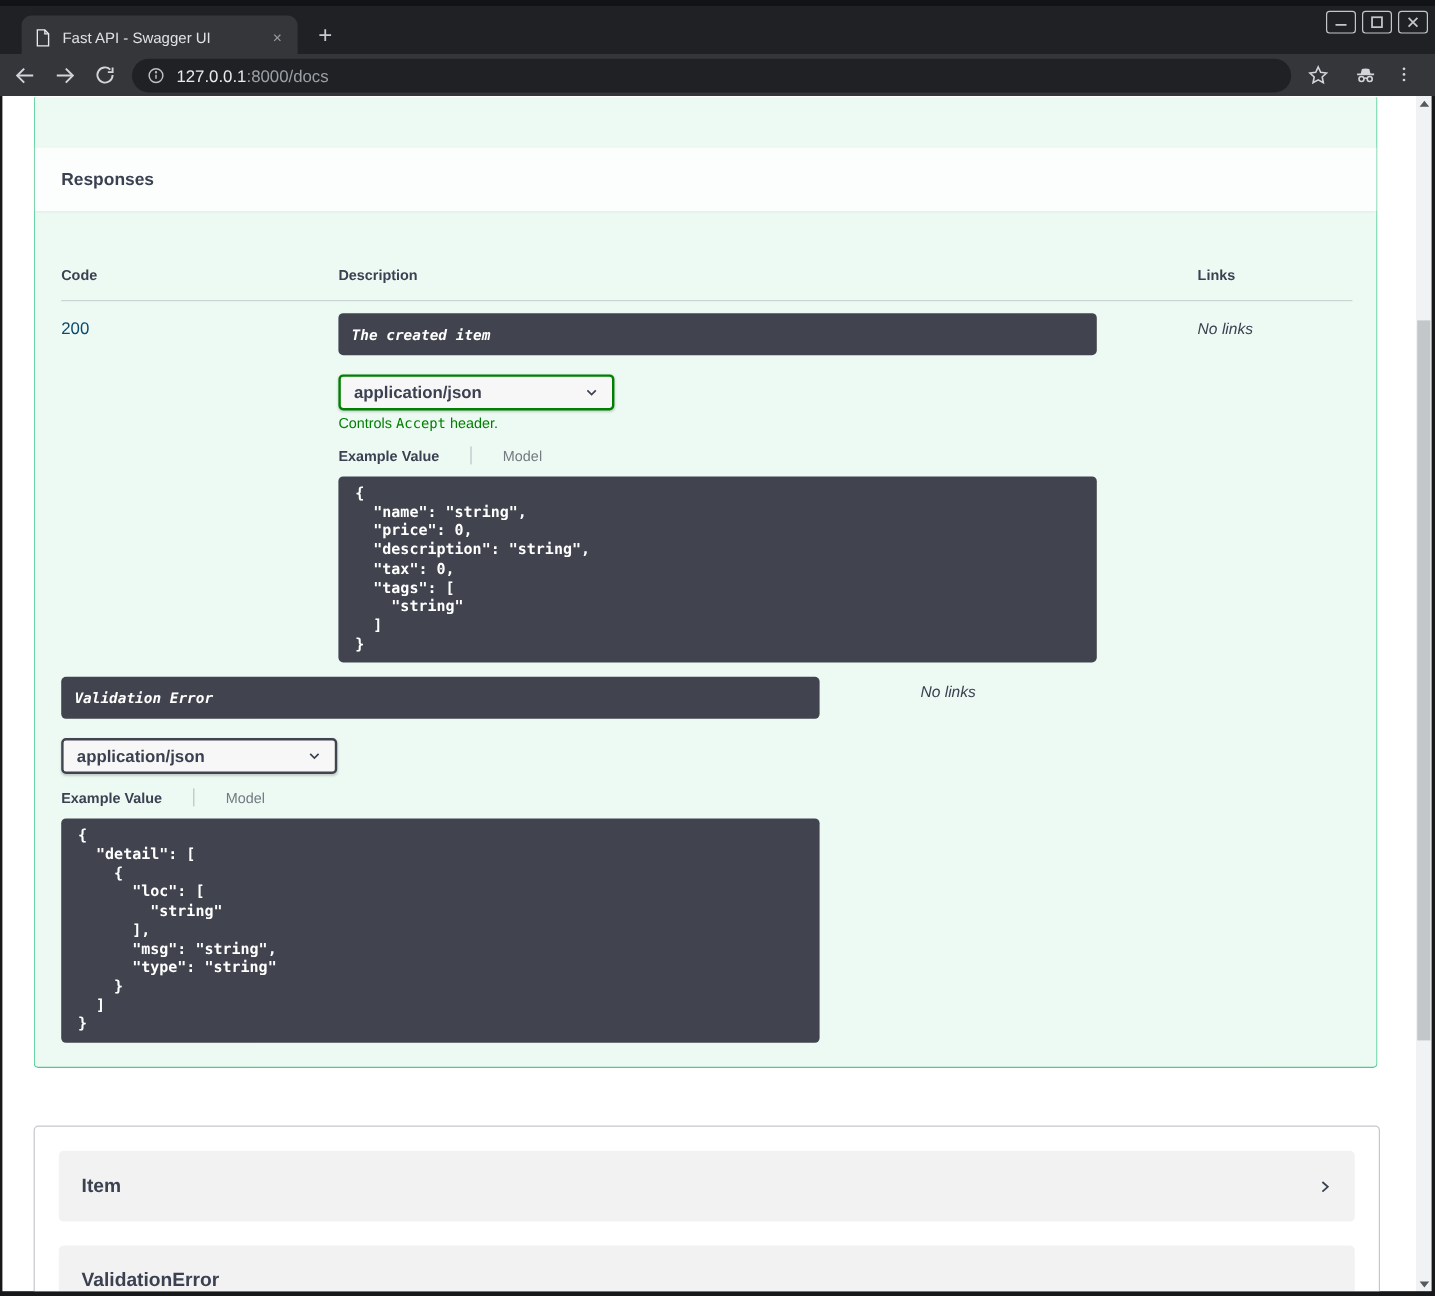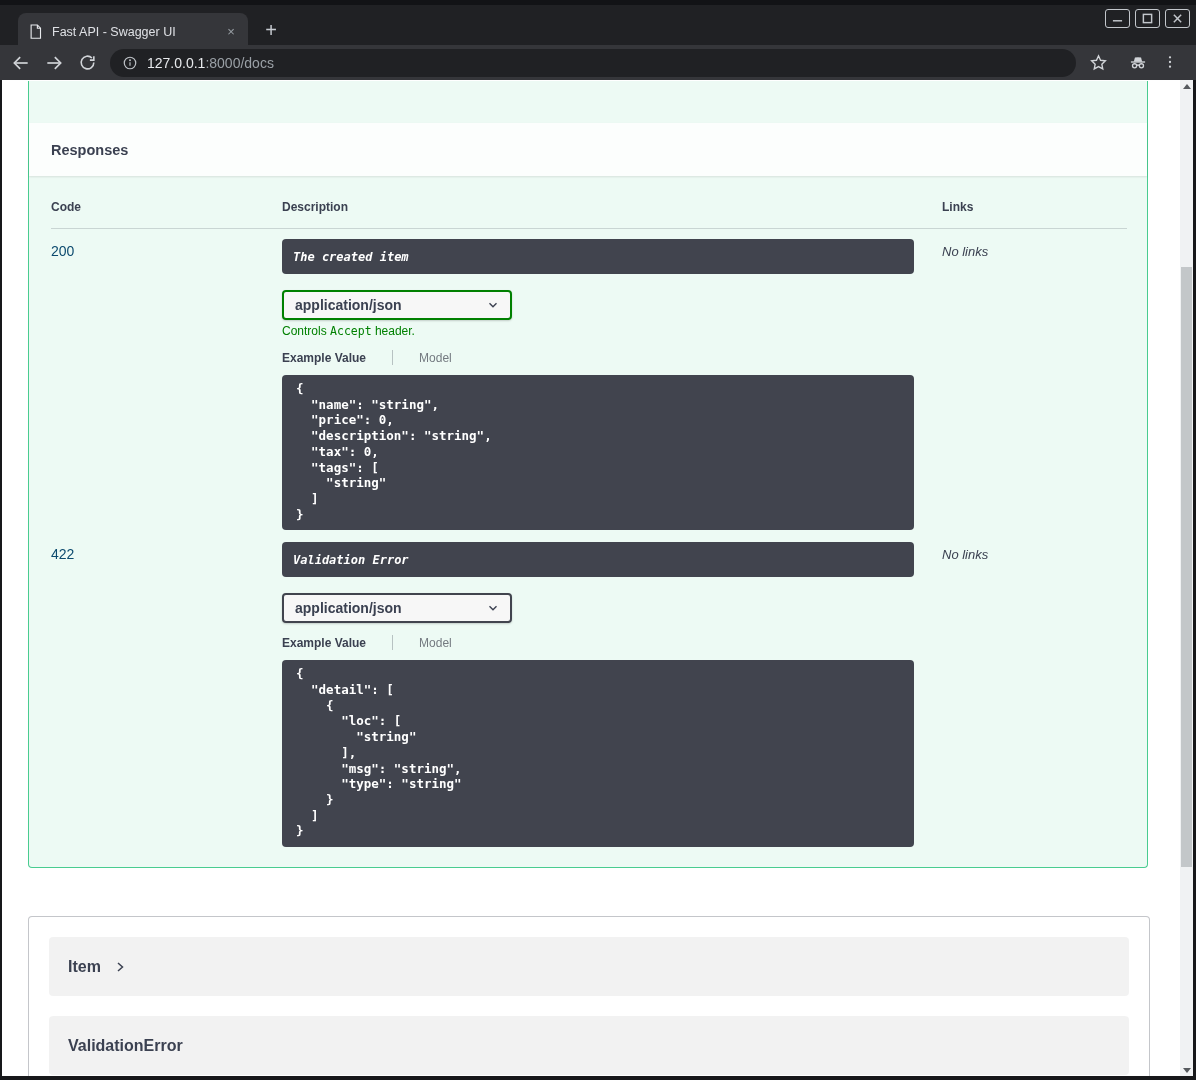--- a/index.html
+++ b/index.html
@@ -66,25 +66,25 @@
     border:1.5px solid #49cc90; border-top:none;
     border-radius:0 0 4px 4px;
   }
   .opblock-spacer { height:42px; }
   .section-header {
     height:53px; background:rgba(255,255,255,.82);
     box-shadow:0 1px 2px rgba(0,0,0,.1);
     display:flex; align-items:center; padding:0 22px;
   }
   .section-header h4 { font-size:14.5px; font-weight:bold; color:#3b4151; }
-  .resp-table { padding:16px 20px 20px 22px; }
+  .resp-table { padding:16px 20px 20px 22px;margin-top:22px; }
   .resp-thead { display:flex; font-size:12px; font-weight:bold; color:#3b4151;
     padding:8px 0 14px 0; border-bottom:1px solid rgba(59,65,81,.2); }
   .col-code  { width:231px; flex:none; }
-  .col-desc  { width:660px; flex:none; }
+  .col-desc  { width:716px; flex:none; }
   .col-links { flex:1; }
   .resp-row { display:flex; padding-top:10px; }
   .row-2 { padding-top:12px; }
   .code-val { font-size:14px; color:#0c4a6e; padding-top:4px; }
   .nolinks { font-size:13px; font-style:italic; color:#3b4151; padding-top:5px; }
 
   .desc-block {
     width:632px; height:35px; background:#41444e; border-radius:4px;
     display:flex; align-items:center; padding:0 11px;
     font-family:"DejaVu Sans Mono", monospace;
@@ -119,21 +119,21 @@
     background:#ffffff; border:1px solid rgba(59,65,81,.3); border-radius:4px;
   }
   .schemas-header {
     height:38px; display:flex; align-items:center; justify-content:space-between;
     padding:0 20px; border-bottom:1px solid rgba(59,65,81,.3);
   }
   .schemas-header h4 { font-size:16px; font-weight:bold; color:#3b4151; }
   .schemas-body { padding:20px; }
   .model-card {
     height:59px; background:rgba(0,0,0,.05); border-radius:4px;
-    display:flex; align-items:center; padding:0 19px;
+    display:flex; align-items:center; padding:0 19px;justify-content:space-between;
   }
   .model-card + .model-card { margin-top:20px; }
   .model-name { font-size:16px; font-weight:bold; color:#3b4151; }
   .model-chevron { margin-left:13px; display:flex; align-items:center; }
 </style>
 </head>
 <body>
 
 <div class="tabstrip">
   <div class="tab">
@@ -257,21 +257,20 @@
   "tax": 0,
   "tags": [
     "string"
   ]
 }</div>
         </div>
         <div class="col-links nolinks">No links</div>
       </div>
 
       <div class="resp-row row-2">
-        <div class="col-code code-val">422</div>
         <div class="col-desc">
           <div class="desc-block">Validation Error</div>
           <div class="media-select">
             <span>application/json</span>
             <svg width="14" height="14" viewBox="0 0 24 24" fill="none" stroke="#3b4151" stroke-width="2.4">
                 <path d="M6 9l6 6 6-6"></path>
               </svg>
           </div>
           <div class="tabs-line">
             <span class="tab-example">Example Value</span>

